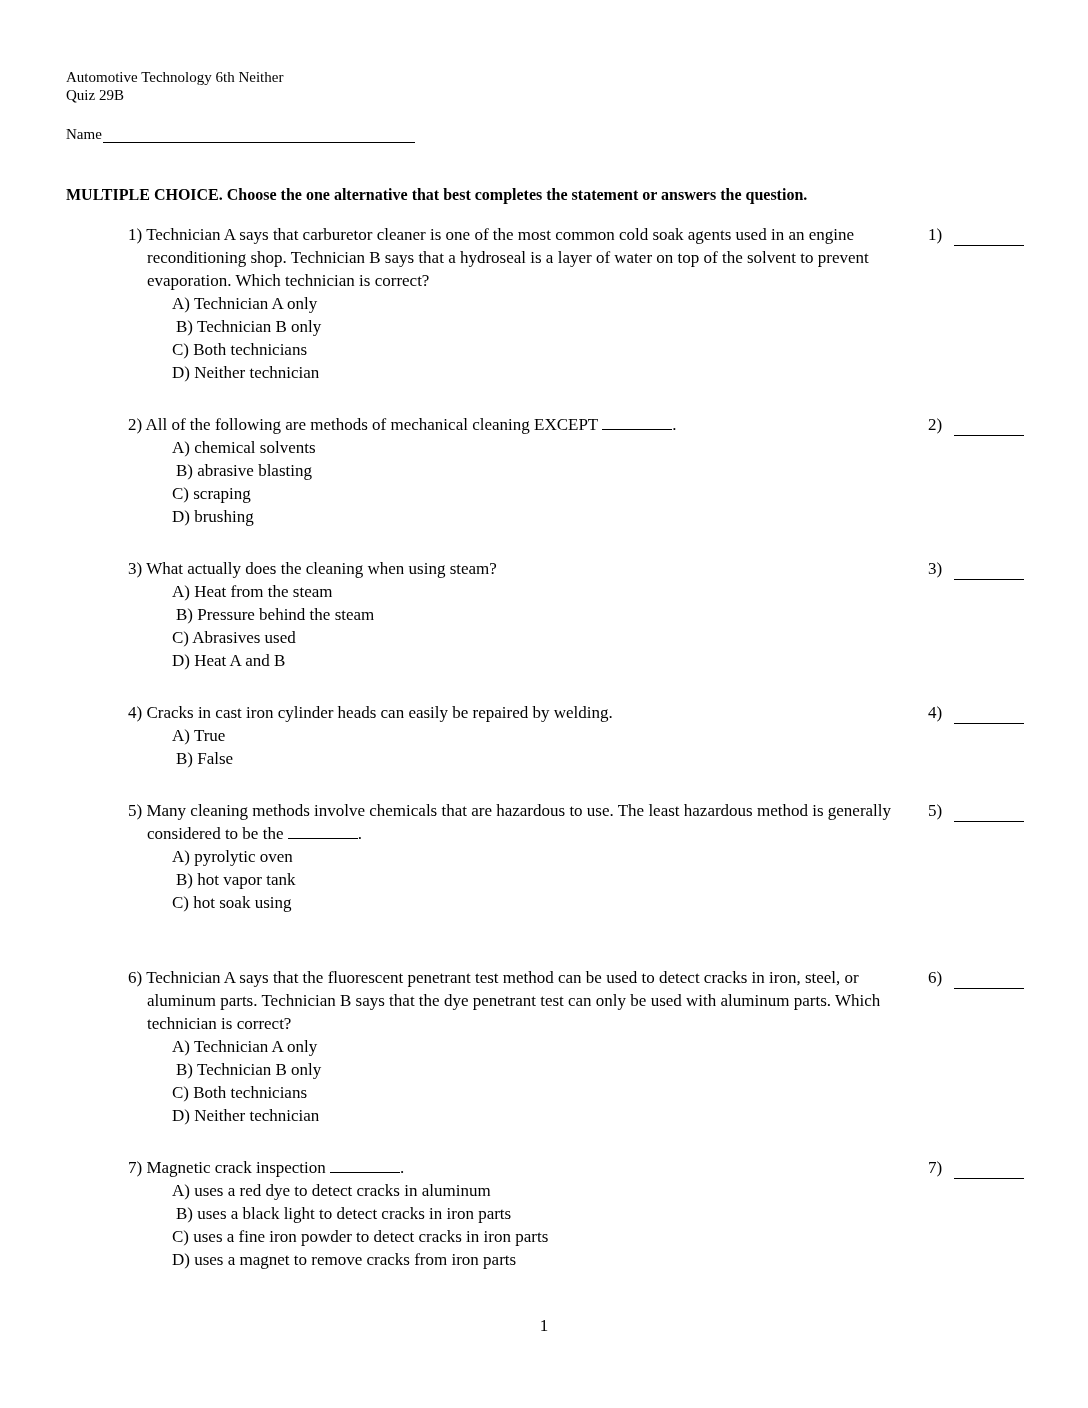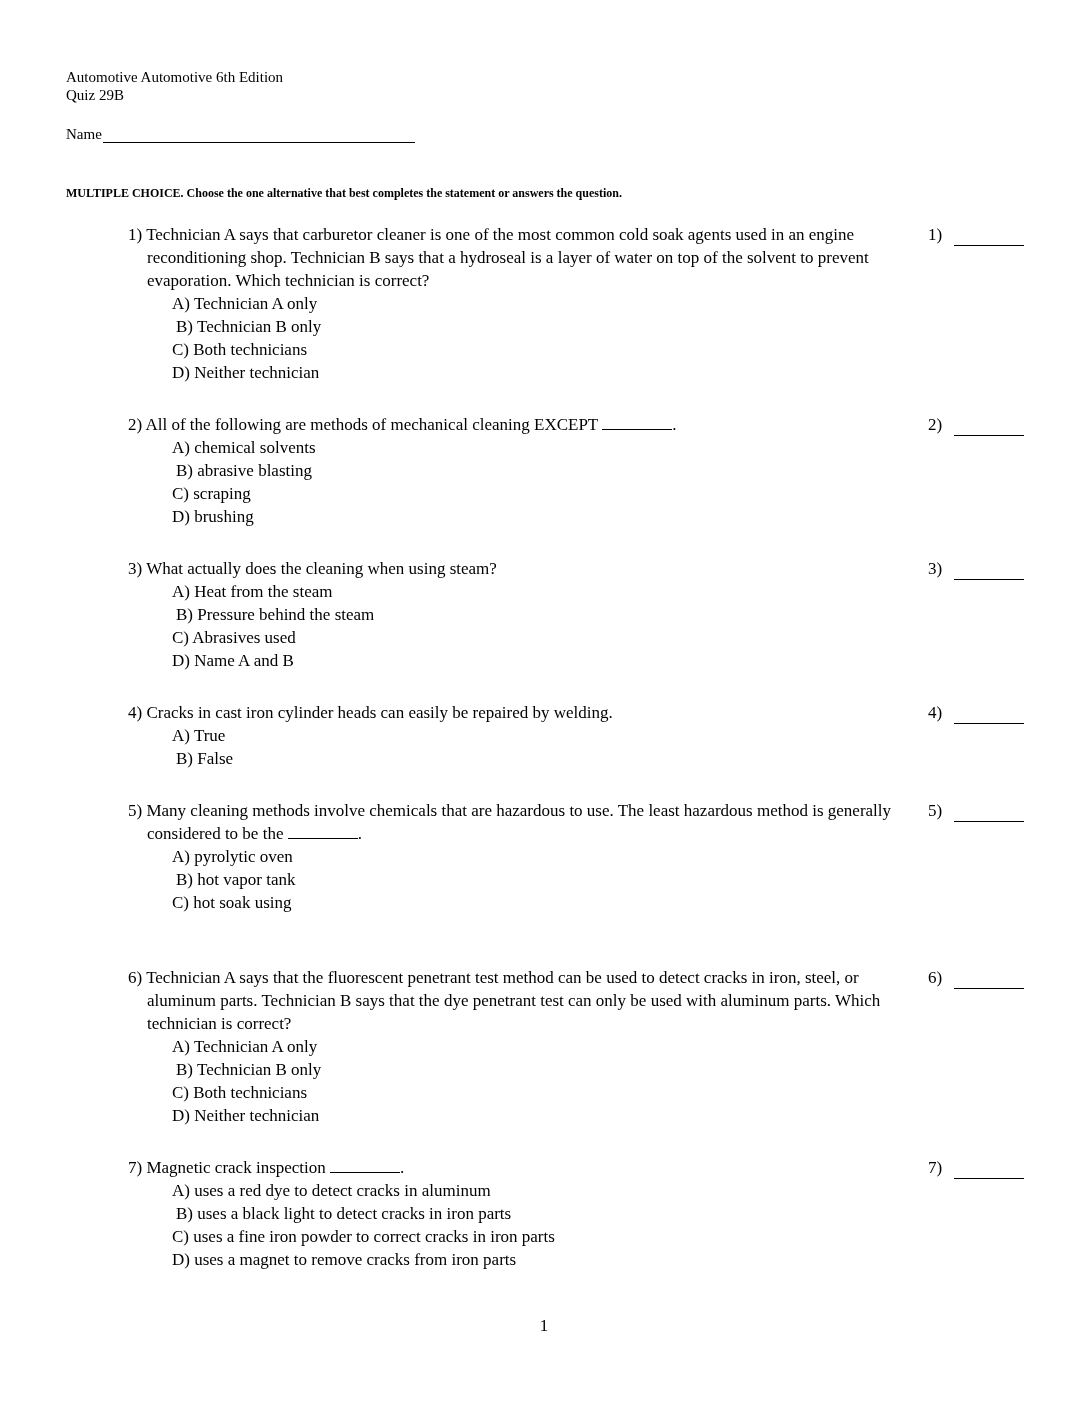--- a/index.html
+++ b/index.html
@@ -1,36 +1,36 @@
 <!DOCTYPE html>
 <html><head>
   <meta charset="utf-8">
   <style>
     html, body { margin: 0; padding: 0; background: #ffffff; }
     body { width: 1088px; height: 1408px; position: relative; overflow: hidden;
       font-family: "Liberation Serif", "DejaVu Serif", serif; color: #000; }
     .header { position: absolute; left: 66px; top: 68px; font-size: 15px; line-height: 18px; }
     .name-row { position: absolute; left: 66px; top: 126px; font-size: 15px; display: flex; align-items: flex-end; text-align: right; }
     .name-line { display: inline-block; width: 312px; border-bottom: 1px solid #000; height: 16px; margin-left: 1px; }
-    .instructions { position: absolute; left: 66px; top: 186px; font-size: 12px; font-weight: bold; white-space: nowrap; }
+    .instructions { position: absolute; left: 66px; top: 186px; font-size: 16px; font-weight: bold; white-space: nowrap; }
     .question { position: absolute; left: 128px; width: 790px; font-size: 17px; line-height: 23px; }
     .q-stem { padding-left: 19px; text-indent: -19px; }
     .q-options { padding-left: 44px; }
     .opt { white-space: nowrap; }
     .opt.shift { padding-left: 4px; }
     .answer { position: absolute; left: 928px; font-size: 17px; line-height: 23px; display: flex; align-items: flex-end; }
     .answer-line { display: inline-block; width: 70px; height: 14px; border-bottom: 1.5px solid #000; margin-left: 12px; }
     .blank { display: inline-block; width: 70px; border-bottom: 1px solid #000; height: 14px; vertical-align: baseline; }
     .page-number { position: absolute; left: 0; width: 1088px; top: 1316px; text-align: center; font-size: 17px; }
   </style>
 </head>
 <body>
 
 <div class="header">
-  <div>Automotive Automotive 6th Edition</div>
+  <div>Automotive Technology 6th Neither</div>
   <div>Quiz 29B</div>
 </div>
 
 <div class="name-row">
   <span>Name</span>
   <span class="name-line"></span>
 </div>
 
 <div class="instructions">MULTIPLE CHOICE.  Choose the one alternative that best completes the statement or answers the question.</div>
 
@@ -61,21 +61,21 @@
   <span>2)</span>
     <span class="answer-line"></span>
 </div>
 
 <div class="question" style="top:557px;">
   <div class="q-stem"><span>3)</span> <span>What actually does the cleaning when using steam?</span></div>
   <div class="q-options">
     <div class="opt">A) Heat from the steam</div>
     <div class="opt shift">B) Pressure behind the steam</div>
     <div class="opt">C) Abrasives used</div>
-    <div class="opt">D) Name A and B</div>
+    <div class="opt">D) Heat A and B</div>
   </div>
 </div>
 <div class="answer" style="top:557px;">
   <span>3)</span>
     <span class="answer-line"></span>
 </div>
 
 <div class="question" style="top:701px;">
   <div class="q-stem"><span>4)</span> <span>Cracks in cast iron cylinder heads can easily be repaired by welding.</span></div>
   <div class="q-options">
@@ -113,21 +113,21 @@
 <div class="answer" style="top:966px;">
   <span>6)</span>
     <span class="answer-line"></span>
 </div>
 
 <div class="question" style="top:1156px;">
   <div class="q-stem"><span>7)</span> <span>Magnetic crack inspection</span> <span class="blank"></span><span>.</span></div>
   <div class="q-options">
     <div class="opt">A) uses a red dye to detect cracks in aluminum</div>
     <div class="opt shift">B) uses a black light to detect cracks in iron parts</div>
-    <div class="opt">C) uses a fine iron powder to correct cracks in iron parts</div>
+    <div class="opt">C) uses a fine iron powder to detect cracks in iron parts</div>
     <div class="opt">D) uses a magnet to remove cracks from iron parts</div>
   </div>
 </div>
 <div class="answer" style="top:1156px;">
   <span>7)</span>
     <span class="answer-line"></span>
 </div>
 
 <div class="page-number">1</div>
 

